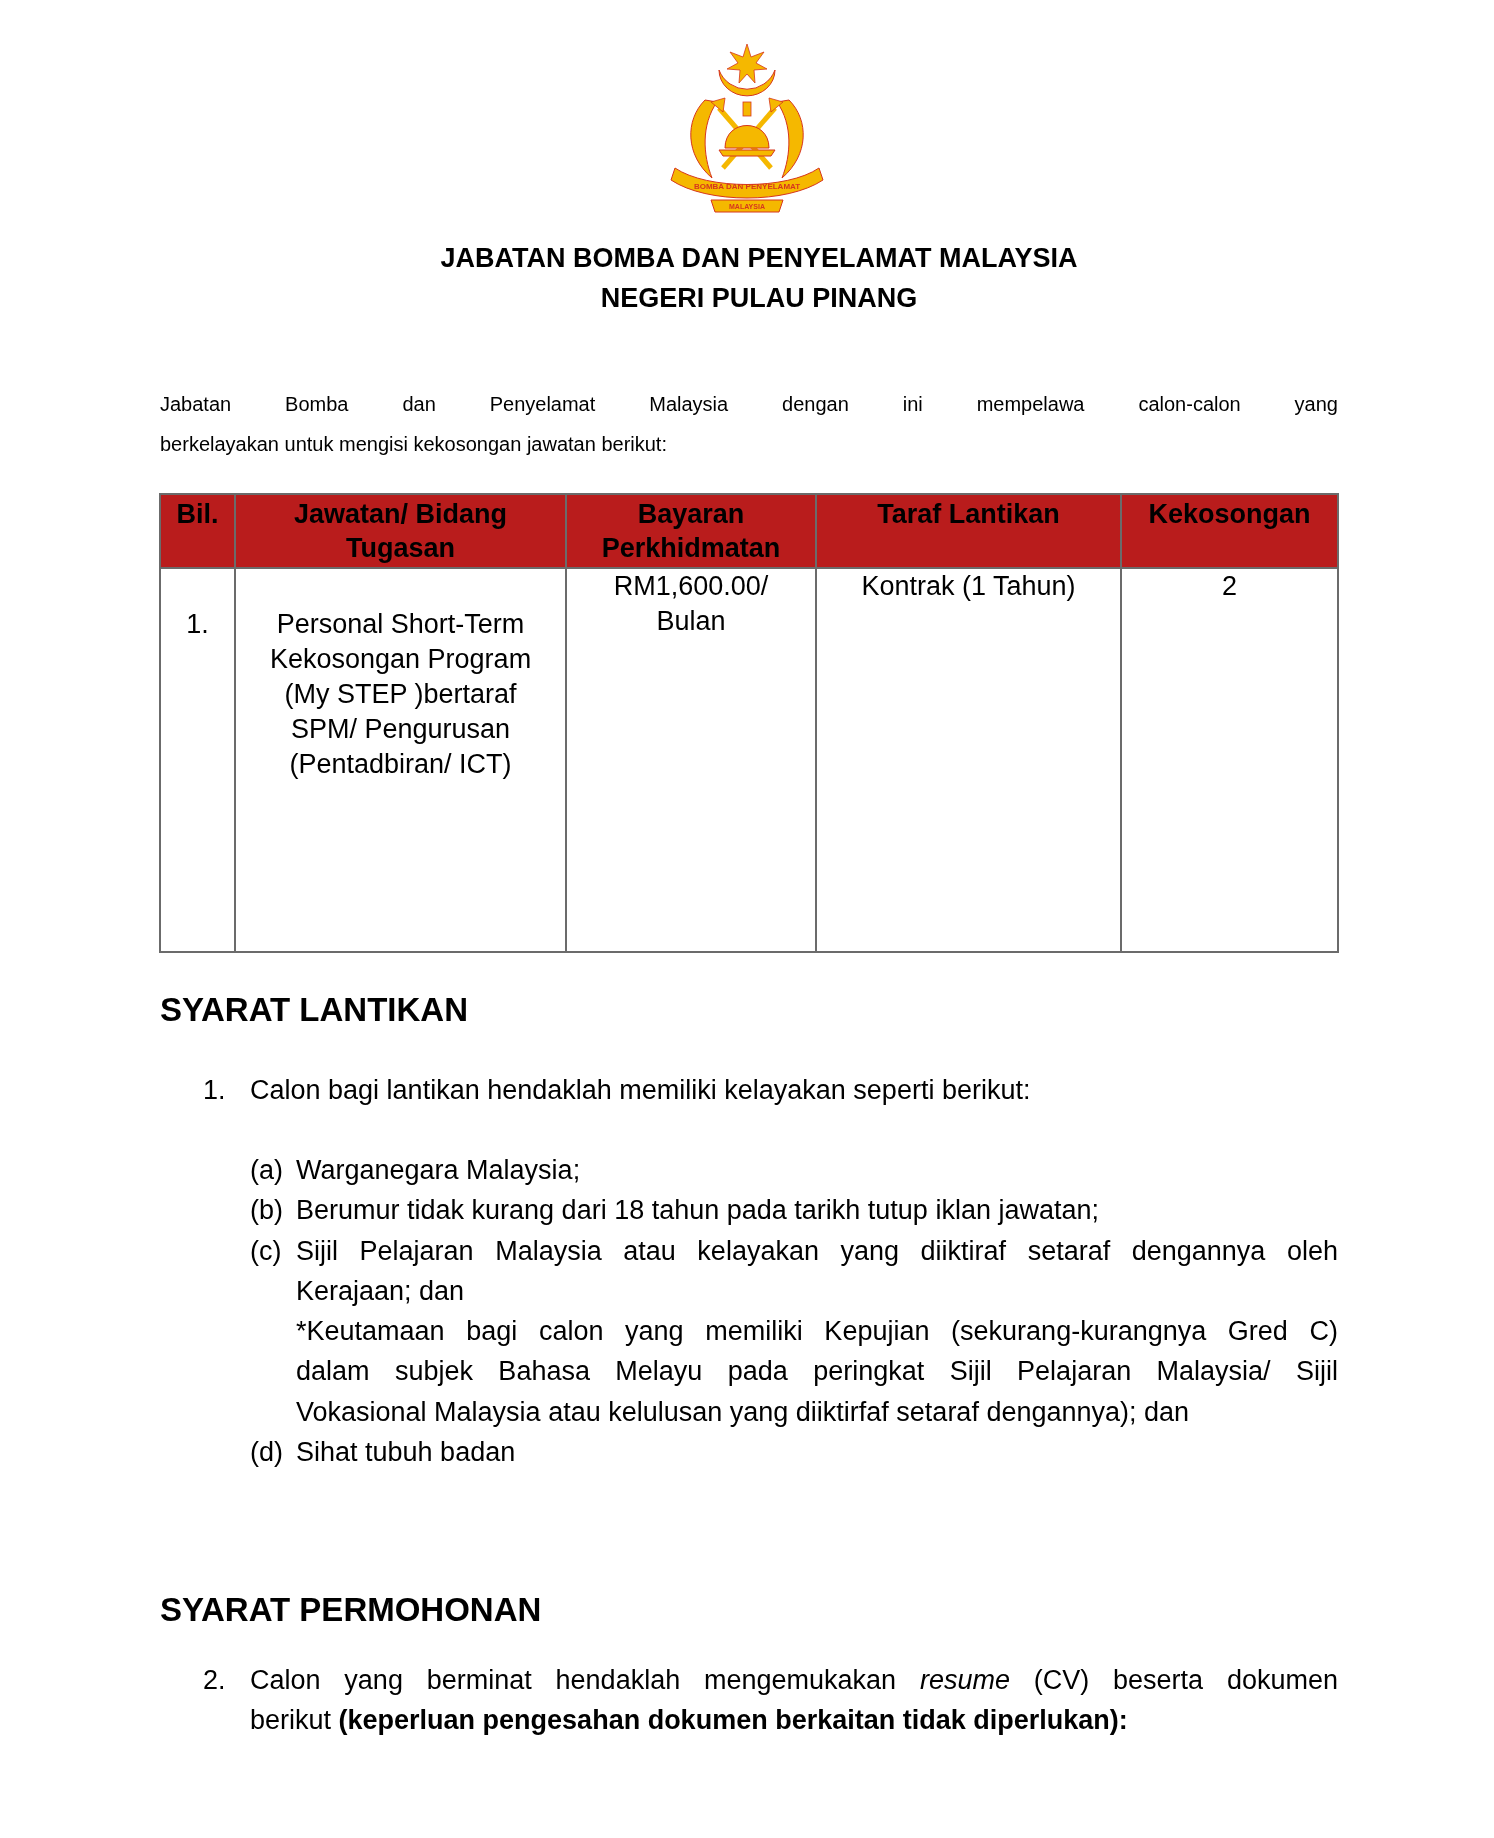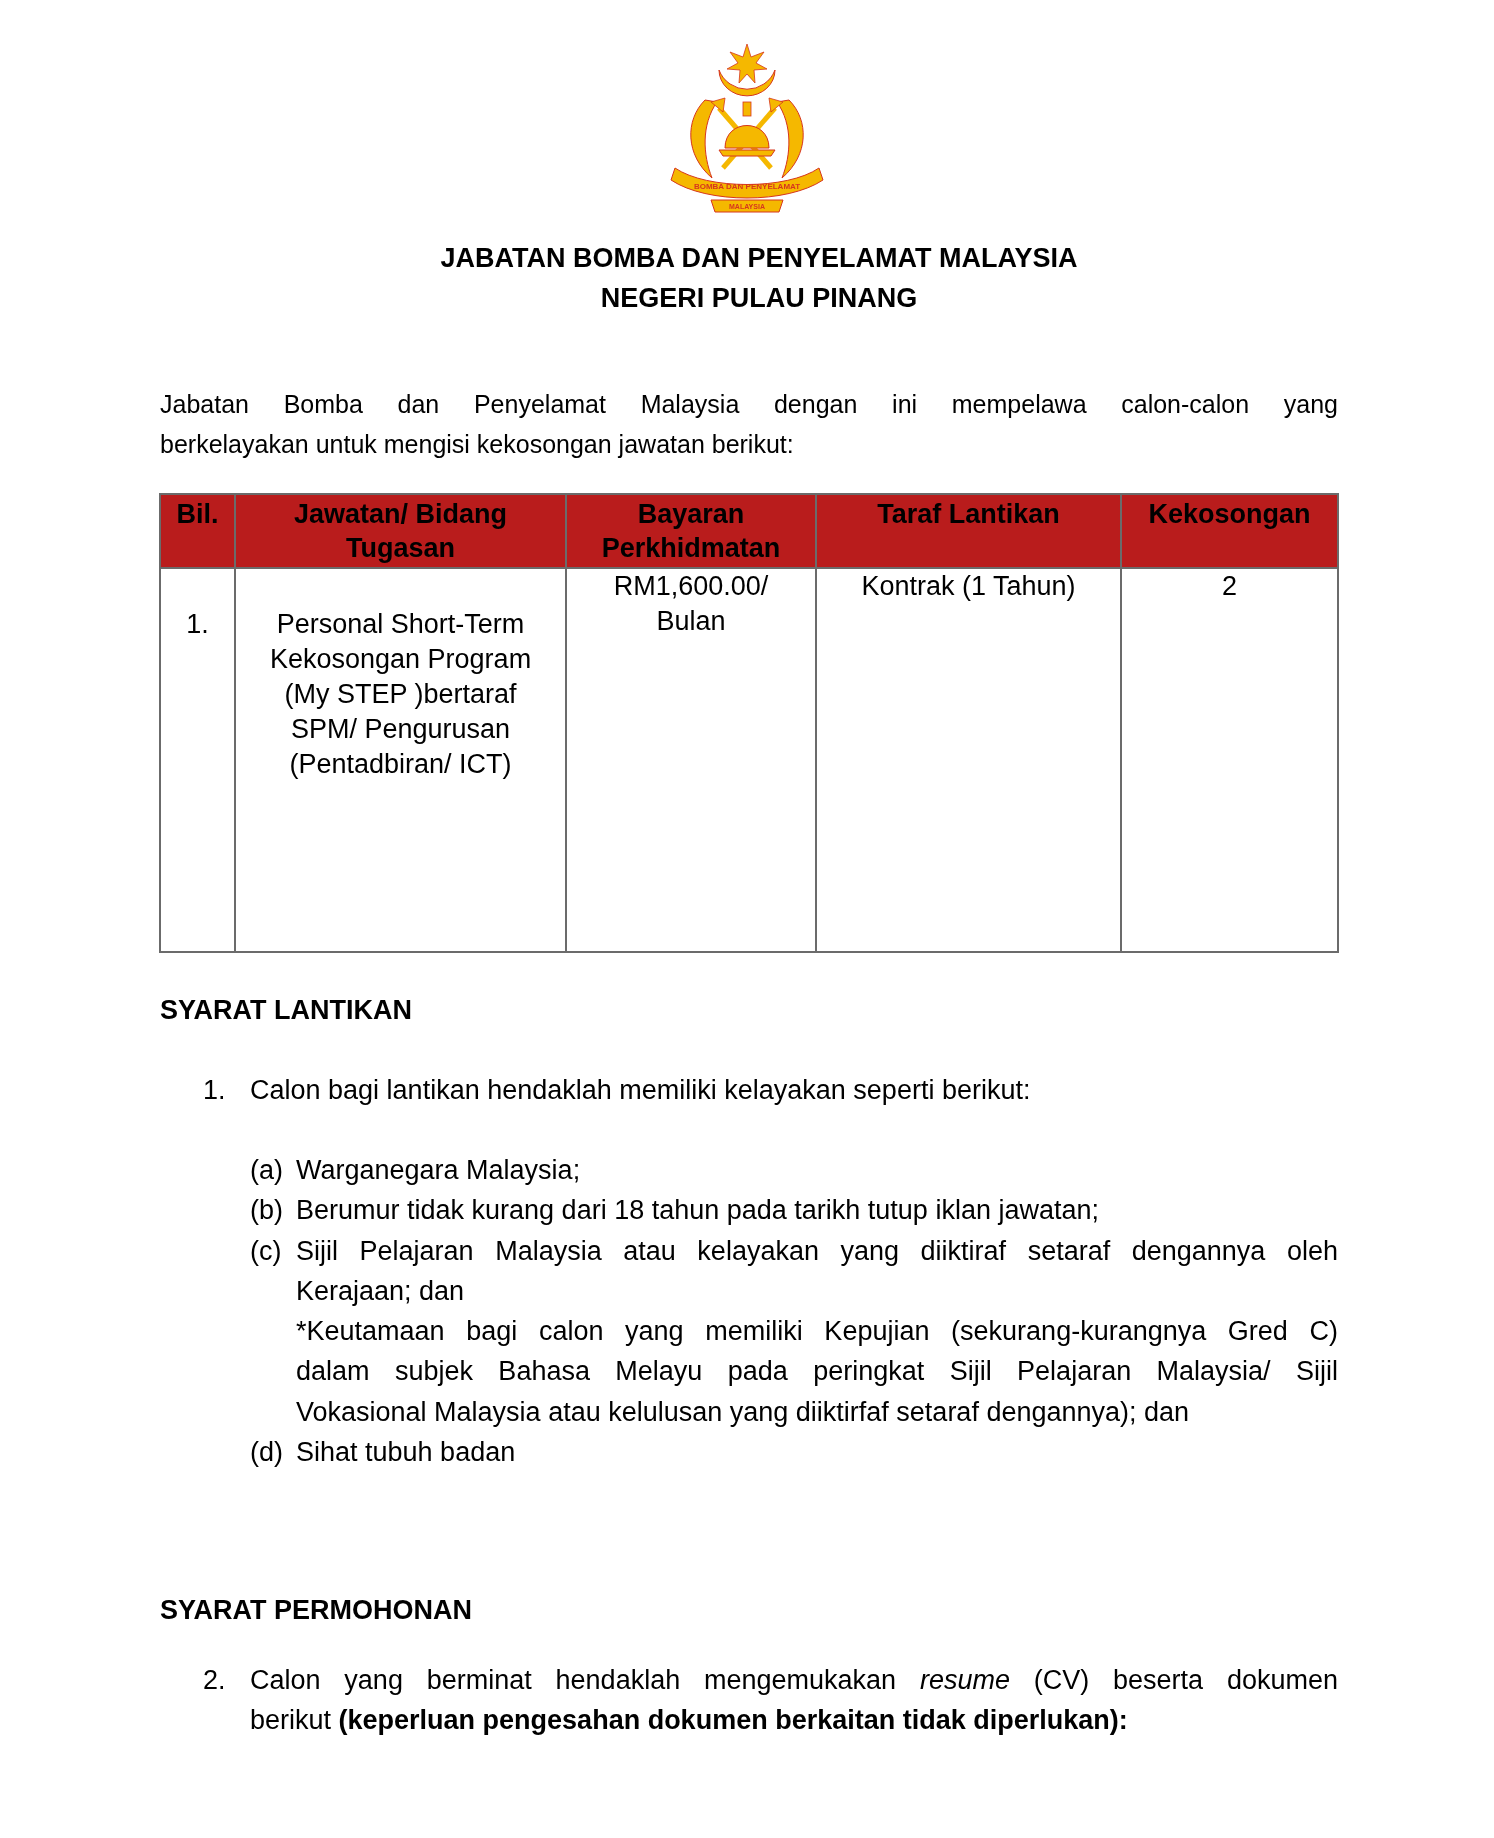--- a/index.html
+++ b/index.html
@@ -1,30 +1,30 @@
 <!DOCTYPE html>
 <html><head>
 <meta charset="utf-8">
 <style>
   html, body { margin:0; padding:0; background:#ffffff; }
   body { width:1494px; height:1838px; position:relative; overflow:hidden;
          font-family:"Liberation Sans", sans-serif; color:#000; }
   .abs { position:absolute; }
   .logo { left:667px; top:40px; width:160px; height:178px; }
   .title { left:12px; width:1494px; text-align:center; font-weight:bold; font-size:27px; line-height:32px; }
-  .para { left:160px; width:1178px; font-size:25px; line-height:40px; text-align:justify; }
+  .para { left:160px; width:1178px; font-size:20px; line-height:40px; text-align:justify; }
   table.vac { position:absolute; left:159px; top:493px; width:1180px; border-collapse:collapse;
               font-size:27px; }
   table.vac th, table.vac td { border:2px solid #6b6b6b; text-align:center; vertical-align:top; padding:0 4px; }
   table.vac th { background:#b91c1c; font-weight:bold; height:70px; line-height:34px; padding-top:2px; }
   table.vac td { height:344px; line-height:35px; }
   table.vac td.bil { padding-top:38px; }
   table.vac td.jaw { padding-top:38px; }
   table.vac td.mid { }
-  .heading { left:160px; font-weight:bold; font-size:27px; line-height:32px; }
+  .heading { left:160px; font-weight:bold; font-size:33px; line-height:32px; }
   .num { position:absolute; left:203px; font-size:27px; line-height:40px; }
   .numtext { position:absolute; left:250px; width:1088px; font-size:27px; line-height:40px; text-align:justify; }
   .sub { position:absolute; left:250px; width:1088px; font-size:27px; line-height:40.3px; }
   .sub .row { position:relative; padding-left:46px; text-align:justify; }
   .sub .row .lbl { position:absolute; left:0; top:0; }
   .fulljust { text-align:justify; text-align-last:justify; }
 </style>
 </head>
 <body>
 

